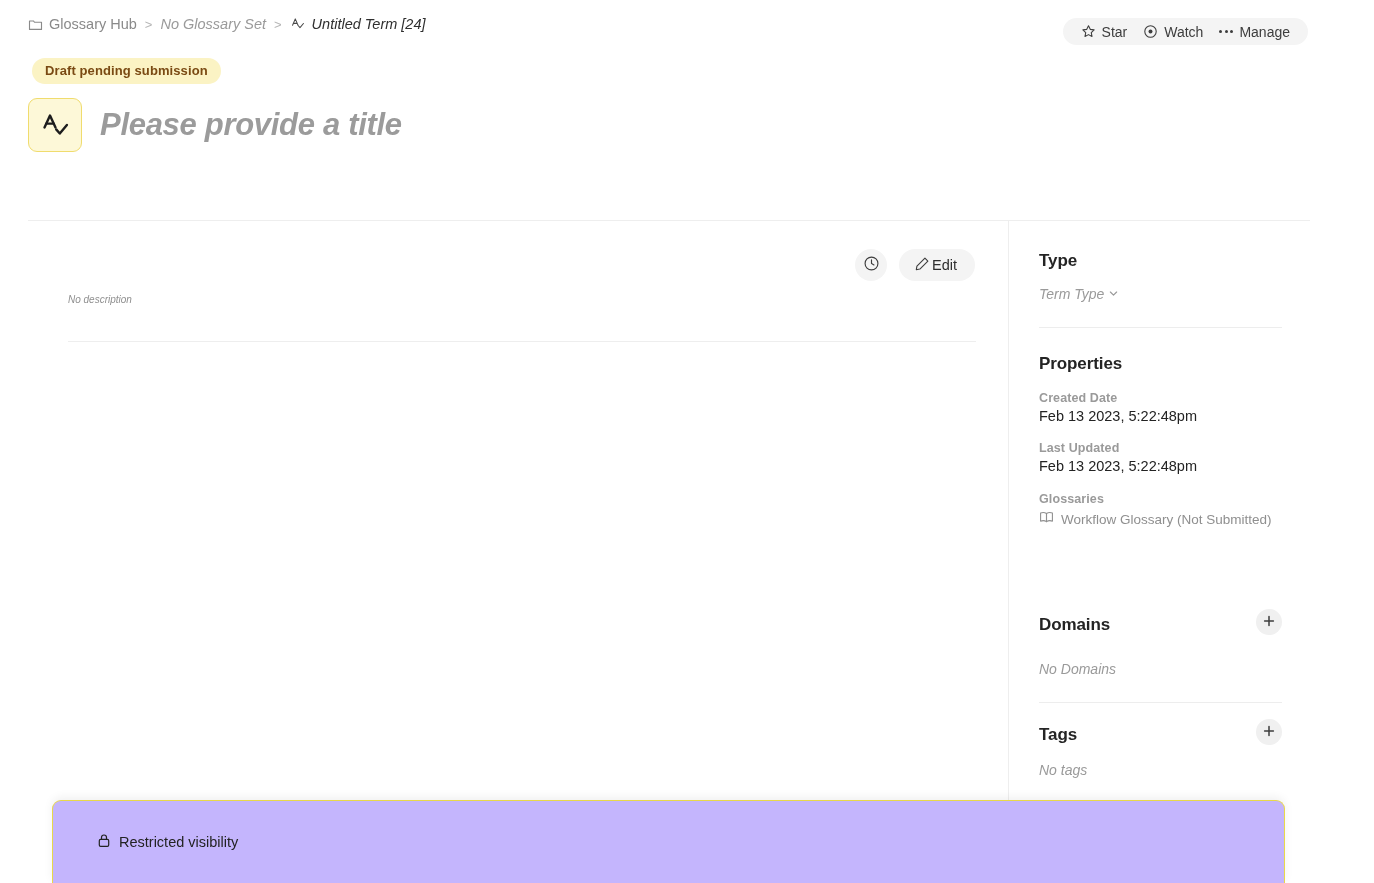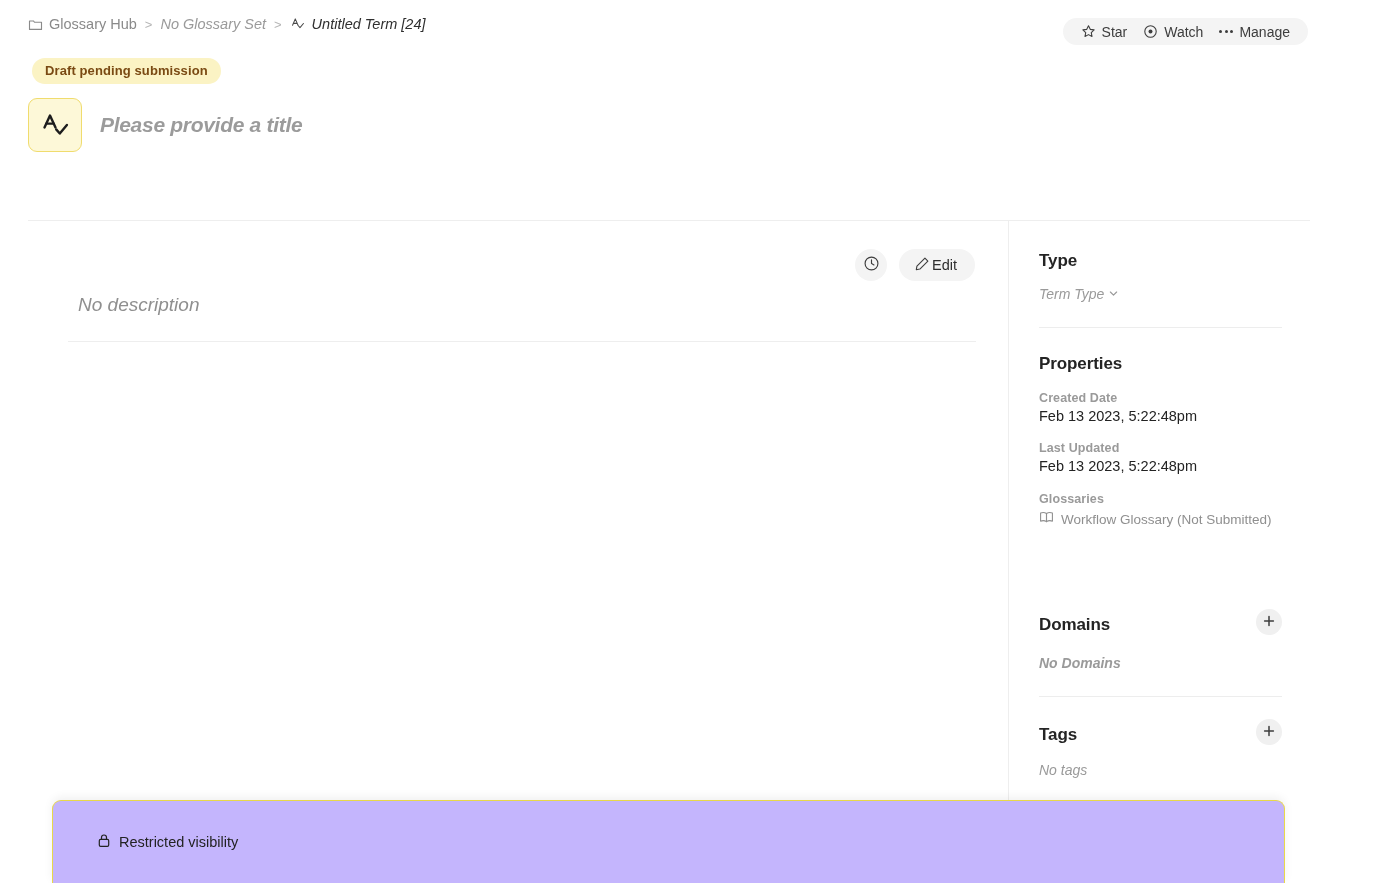--- a/index.html
+++ b/index.html
@@ -93,21 +93,21 @@
     width: 54px; height: 54px;
     border-radius: 9px;
     background: #fdf8d8;
     border: 1px solid #f0dc6e;
     display: flex;
     align-items: center;
     justify-content: center;
     flex: 0 0 auto;
   }
   .entity-title {
-    font-size: 21px;
+    font-size: 31px;
     font-weight: 700;
     font-style: italic;
     color: #9b9b9b;
     letter-spacing: -.3px;
   }
 
   .header-divider {
     position: absolute;
     top: 220px; left: 28px;
     width: 1282px;
@@ -152,22 +152,22 @@
     gap: 2px;
     padding: 0 18px 0 15px;
     font-size: 14.5px;
     color: #2f2f2f;
     cursor: pointer;
     border: none;
     font-family: "Liberation Sans", sans-serif;
   }
   .description {
     position: absolute;
-    left: 78px; top: 73px;
-    font-size: 19px;
+    left: 68px; top: 73px;
+    font-size: 10px;
     font-style: italic;
     color: #8f8f8f;
   }
   .desc-divider {
     position: absolute;
     left: 68px; top: 120px;
     width: 908px; height: 1px;
     background: #eeeeee;
   }
 
@@ -437,21 +437,21 @@
       <div class="sb-head">
         <span class="sb-title">Domains</span>
         <button class="sb-add">
           <span>
             <svg width="14" height="14" viewBox="0 0 14 14" fill="none" stroke="#3d3d3d" stroke-width="1.5" stroke-linecap="round">
               <path d="M7 2.6v8.8M2.6 7h8.8"></path>
             </svg>
           </span>
         </button>
       </div>
-      <div class="sb-empty" style="margin-top:20px;font-weight:bold;">No Domains</div>
+      <div class="sb-empty" style="margin-top:26px;">No Domains</div>
       <div class="sb-divider" style="margin-top:25px;"></div>
     </div>
 
     <div class="sb-section sec-tags">
       <div class="sb-head">
         <span class="sb-title">Tags</span>
         <button class="sb-add">
           <span>
             <svg width="14" height="14" viewBox="0 0 14 14" fill="none" stroke="#3d3d3d" stroke-width="1.5" stroke-linecap="round">
               <path d="M7 2.6v8.8M2.6 7h8.8"></path>

